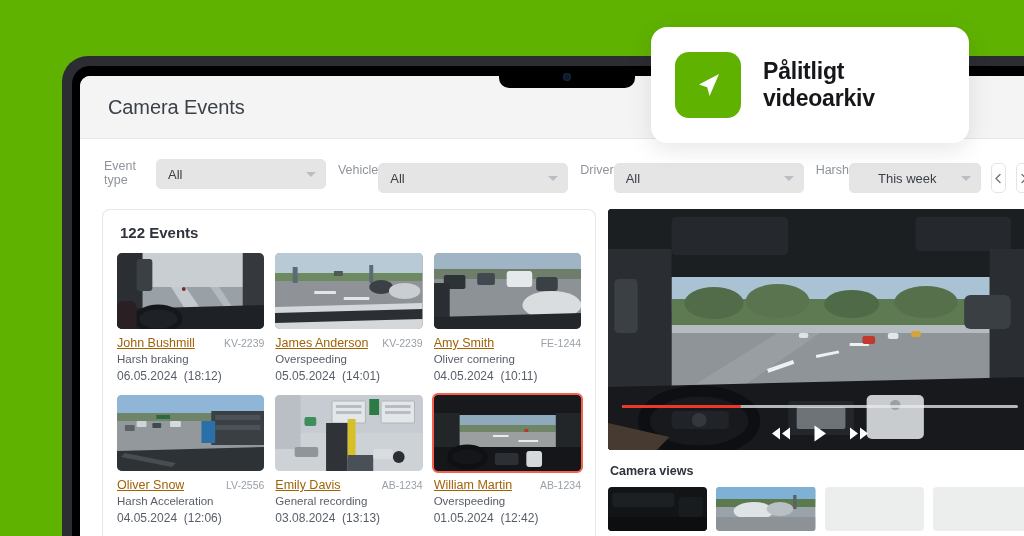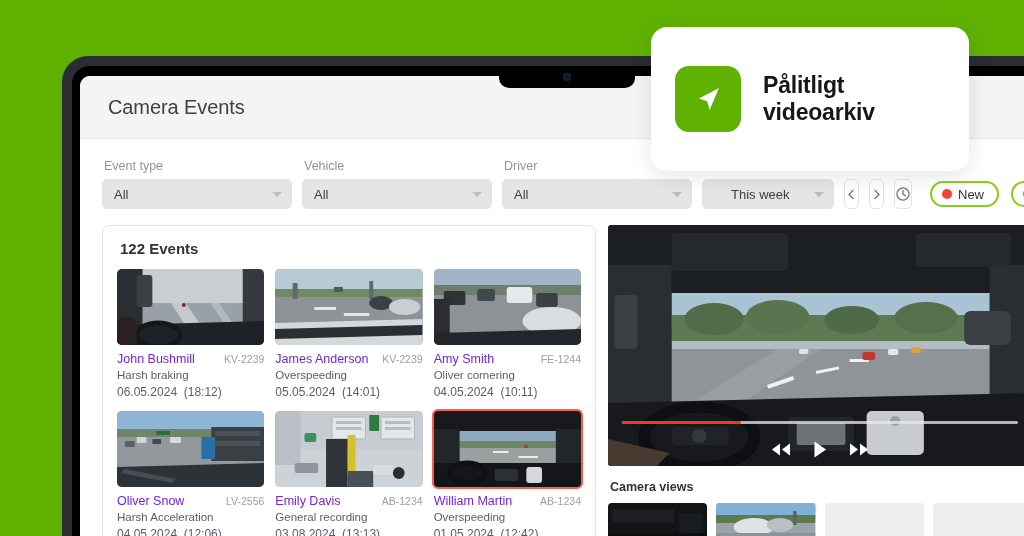--- a/index.html
+++ b/index.html
@@ -66,21 +66,21 @@
     background: #fff;
     border-top: 1px solid #e7e7e9;
     padding: 0 22px;
   }
 
   
   .filter-bar {
     display: flex; align-items: flex-end; gap: 10px;
     padding: 20px 0 16px 0;
   }
-  .filter-group { display: flex; flex-direction: column; }
+  .filter-group { display: flex; flex-direction: row; }
   .filter-label {
     font-size: 12.5px; color: #8f949c;
     margin-bottom: 6px; padding-left: 2px;
   }
   .select-box {
     width: 190px; height: 30px;
     border: 1px solid #e2e4e7; border-radius: 5px;
     background: #e5e5e5;
     display: flex; align-items: center;
     padding: 0 9px 0 11px;
@@ -148,22 +148,22 @@
     outline: 2px solid #f8604d;
     outline-offset: 0;
     border-radius: 4px;
   }
   .thumb svg { display: block; width: 100%; height: 100%; }
   .ev-row1 {
     display: flex; align-items: baseline; justify-content: space-between;
     margin-top: 7px; gap: 4px;
   }
   .ev-name {
-    font-size: 12.5px; color: #6d28d9;
-    white-space: nowrap; overflow: hidden; text-overflow: ellipsis;
+    font-size: 12.5px; color: #a16207;
+    white-space: nowrap; overflow: hidden; text-overflow: ellipsis; text-decoration: underline;
   }
   .ev-plate { font-size: 10.5px; color: #9aa0a8; white-space: nowrap; }
   .ev-type { font-size: 11.5px; color: #585e68; margin-top: 3px; }
   .ev-date { font-size: 12px; color: #585e68; margin-top: 4px; }
 
   
   .video-panel {
     flex: 1;
     margin-left: 12px;
     padding-top: 0;
@@ -198,21 +198,21 @@
   .cam-thumb {
     height: 44px; border-radius: 4px; overflow: hidden;
     background: #eceded;
   }
   .cam-thumb svg { display: block; width: 100%; height: 100%; }
 
   
   .badge-card {
     position: absolute;
     left: 651px; top: 27px;
-    width: 318px; height: 144px;
+    width: 318px; height: 116px;
     background: #fff;
     border-radius: 16px;
     box-shadow: 0 6px 24px rgba(0,0,0,0.10);
     display: flex; align-items: center;
     padding: 0 24px;
     gap: 22px;
     z-index: 20;
   }
   .badge-logo {
     width: 66px; height: 66px;

